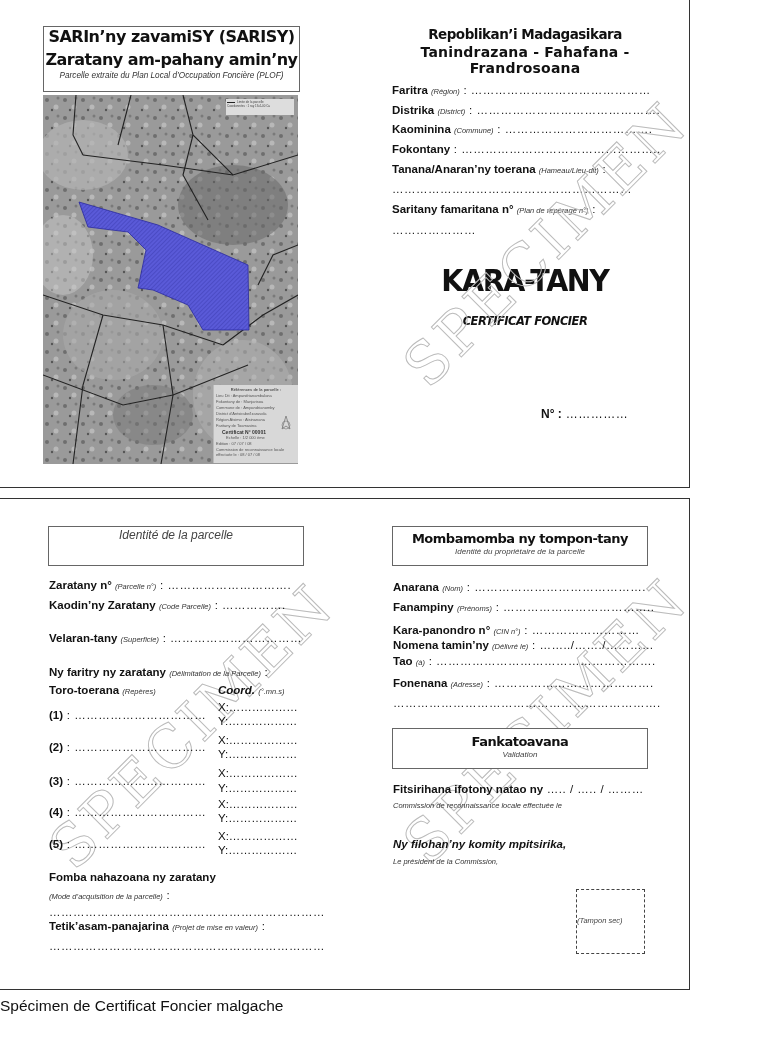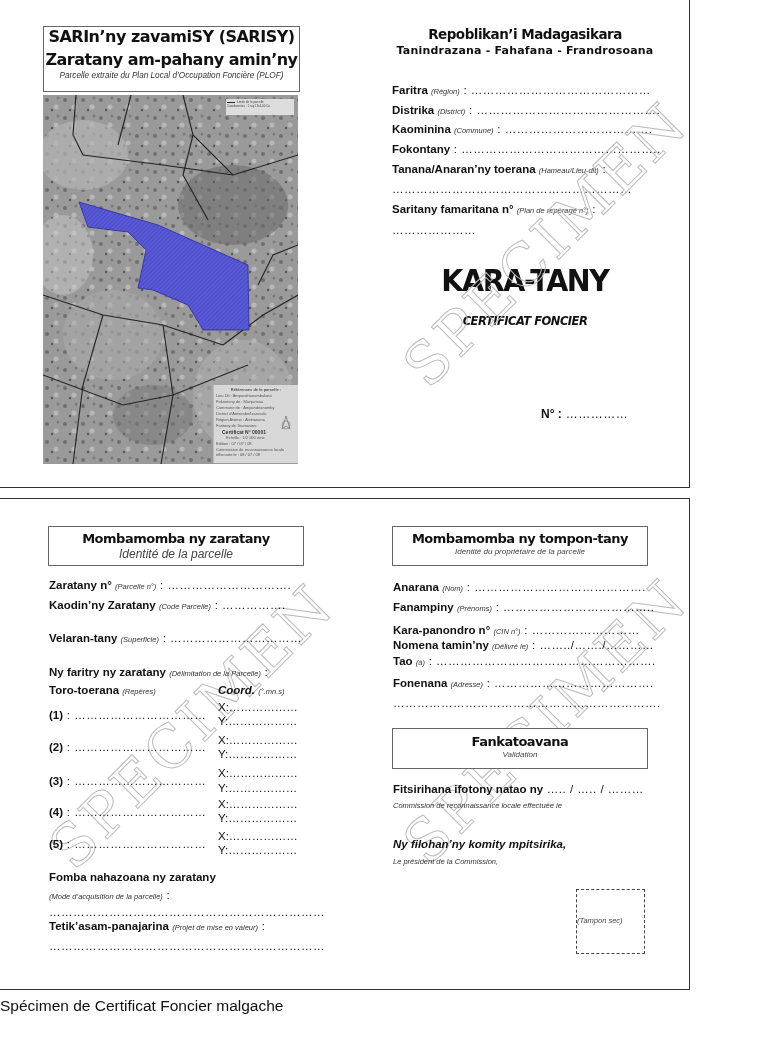--- a/index.html
+++ b/index.html
@@ -93,21 +93,21 @@
     <div>Edition : 07 / 07 / 08</div>
     <div style="line-height:5px;">Commission de reconnaissance locale</div>
     <div style="line-height:5px;">effectuée le : 08 / 07 / 08</div>
     <svg class="abs" style="left:66px;top:30px;" width="12" height="18">
       <path d="M6 1 L10 14 L6 11 L2 14 Z" fill="none" stroke="#777" stroke-width="0.8"></path>
       <circle cx="6" cy="10" r="4" fill="none" stroke="#777" stroke-width="0.6"></circle>
     </svg>
   </div>
 
   <div class="abs cond" style="left:380px;top:26px;width:290px;text-align:center;font-size:13.5px;">Repoblikan’i Madagasikara</div>
-  <div class="abs cond" style="left:380px;top:44px;width:290px;text-align:center;font-size:11px;letter-spacing:0.2px;">Tanindrazana - Fahafana - Frandrosoana</div>
+  <div class="abs cond" style="left:380px;top:44px;width:290px;text-align:center;font-size:14px;letter-spacing:0.2px;">Tanindrazana - Fahafana - Frandrosoana</div>
 
   <div class="field" style="left:392px;top:84px;">
     <span>Faritra</span> <span class="it">(Région)</span><span class="dots"> : ………………………………………</span>
   </div>
   <div class="field" style="left:392px;top:104px;">
     <span>Distrika</span> <span class="it">(District)</span><span class="dots"> : ……………………………………….</span>
   </div>
   <div class="field" style="left:392px;top:123px;">
     <span>Kaominina</span> <span class="it">(Commune)</span><span class="dots"> : ……………………………….</span>
   </div>
@@ -136,21 +136,20 @@
 
   <div class="watermark" style="left:390px;top:352px;">SPECIMEN</div>
 </div>
 
 <div id="page-bottom" class="page">
 
   <div class="watermark" style="left:36px;top:335px;">SPECIMEN</div>
   <div class="watermark" style="left:390px;top:330px;">SPECIMEN</div>
 
   <div class="title-box" style="left:48px;top:27px;width:254px;height:38px;">
-    <div class="cond" style="font-size:13px;margin-top:4px;">Mombamomba ny zaratany</div>
     <div style="font-size:12px;font-style:italic;color:#444;margin-top:1px;">Identité de la parcelle</div>
   </div>
 
   <div class="field" style="left:49px;top:80px;">
     <span>Zaratany n°</span> <span class="it">(Parcelle n°)</span><span class="dots"> : ………………………….</span>
   </div>
   <div class="field" style="left:49px;top:100px;">
     <span>Kaodin’ny Zaratany</span> <span class="it">(Code Parcelle)</span><span class="dots"> : …………….</span>
   </div>
   <div class="field" style="left:49px;top:133px;">

